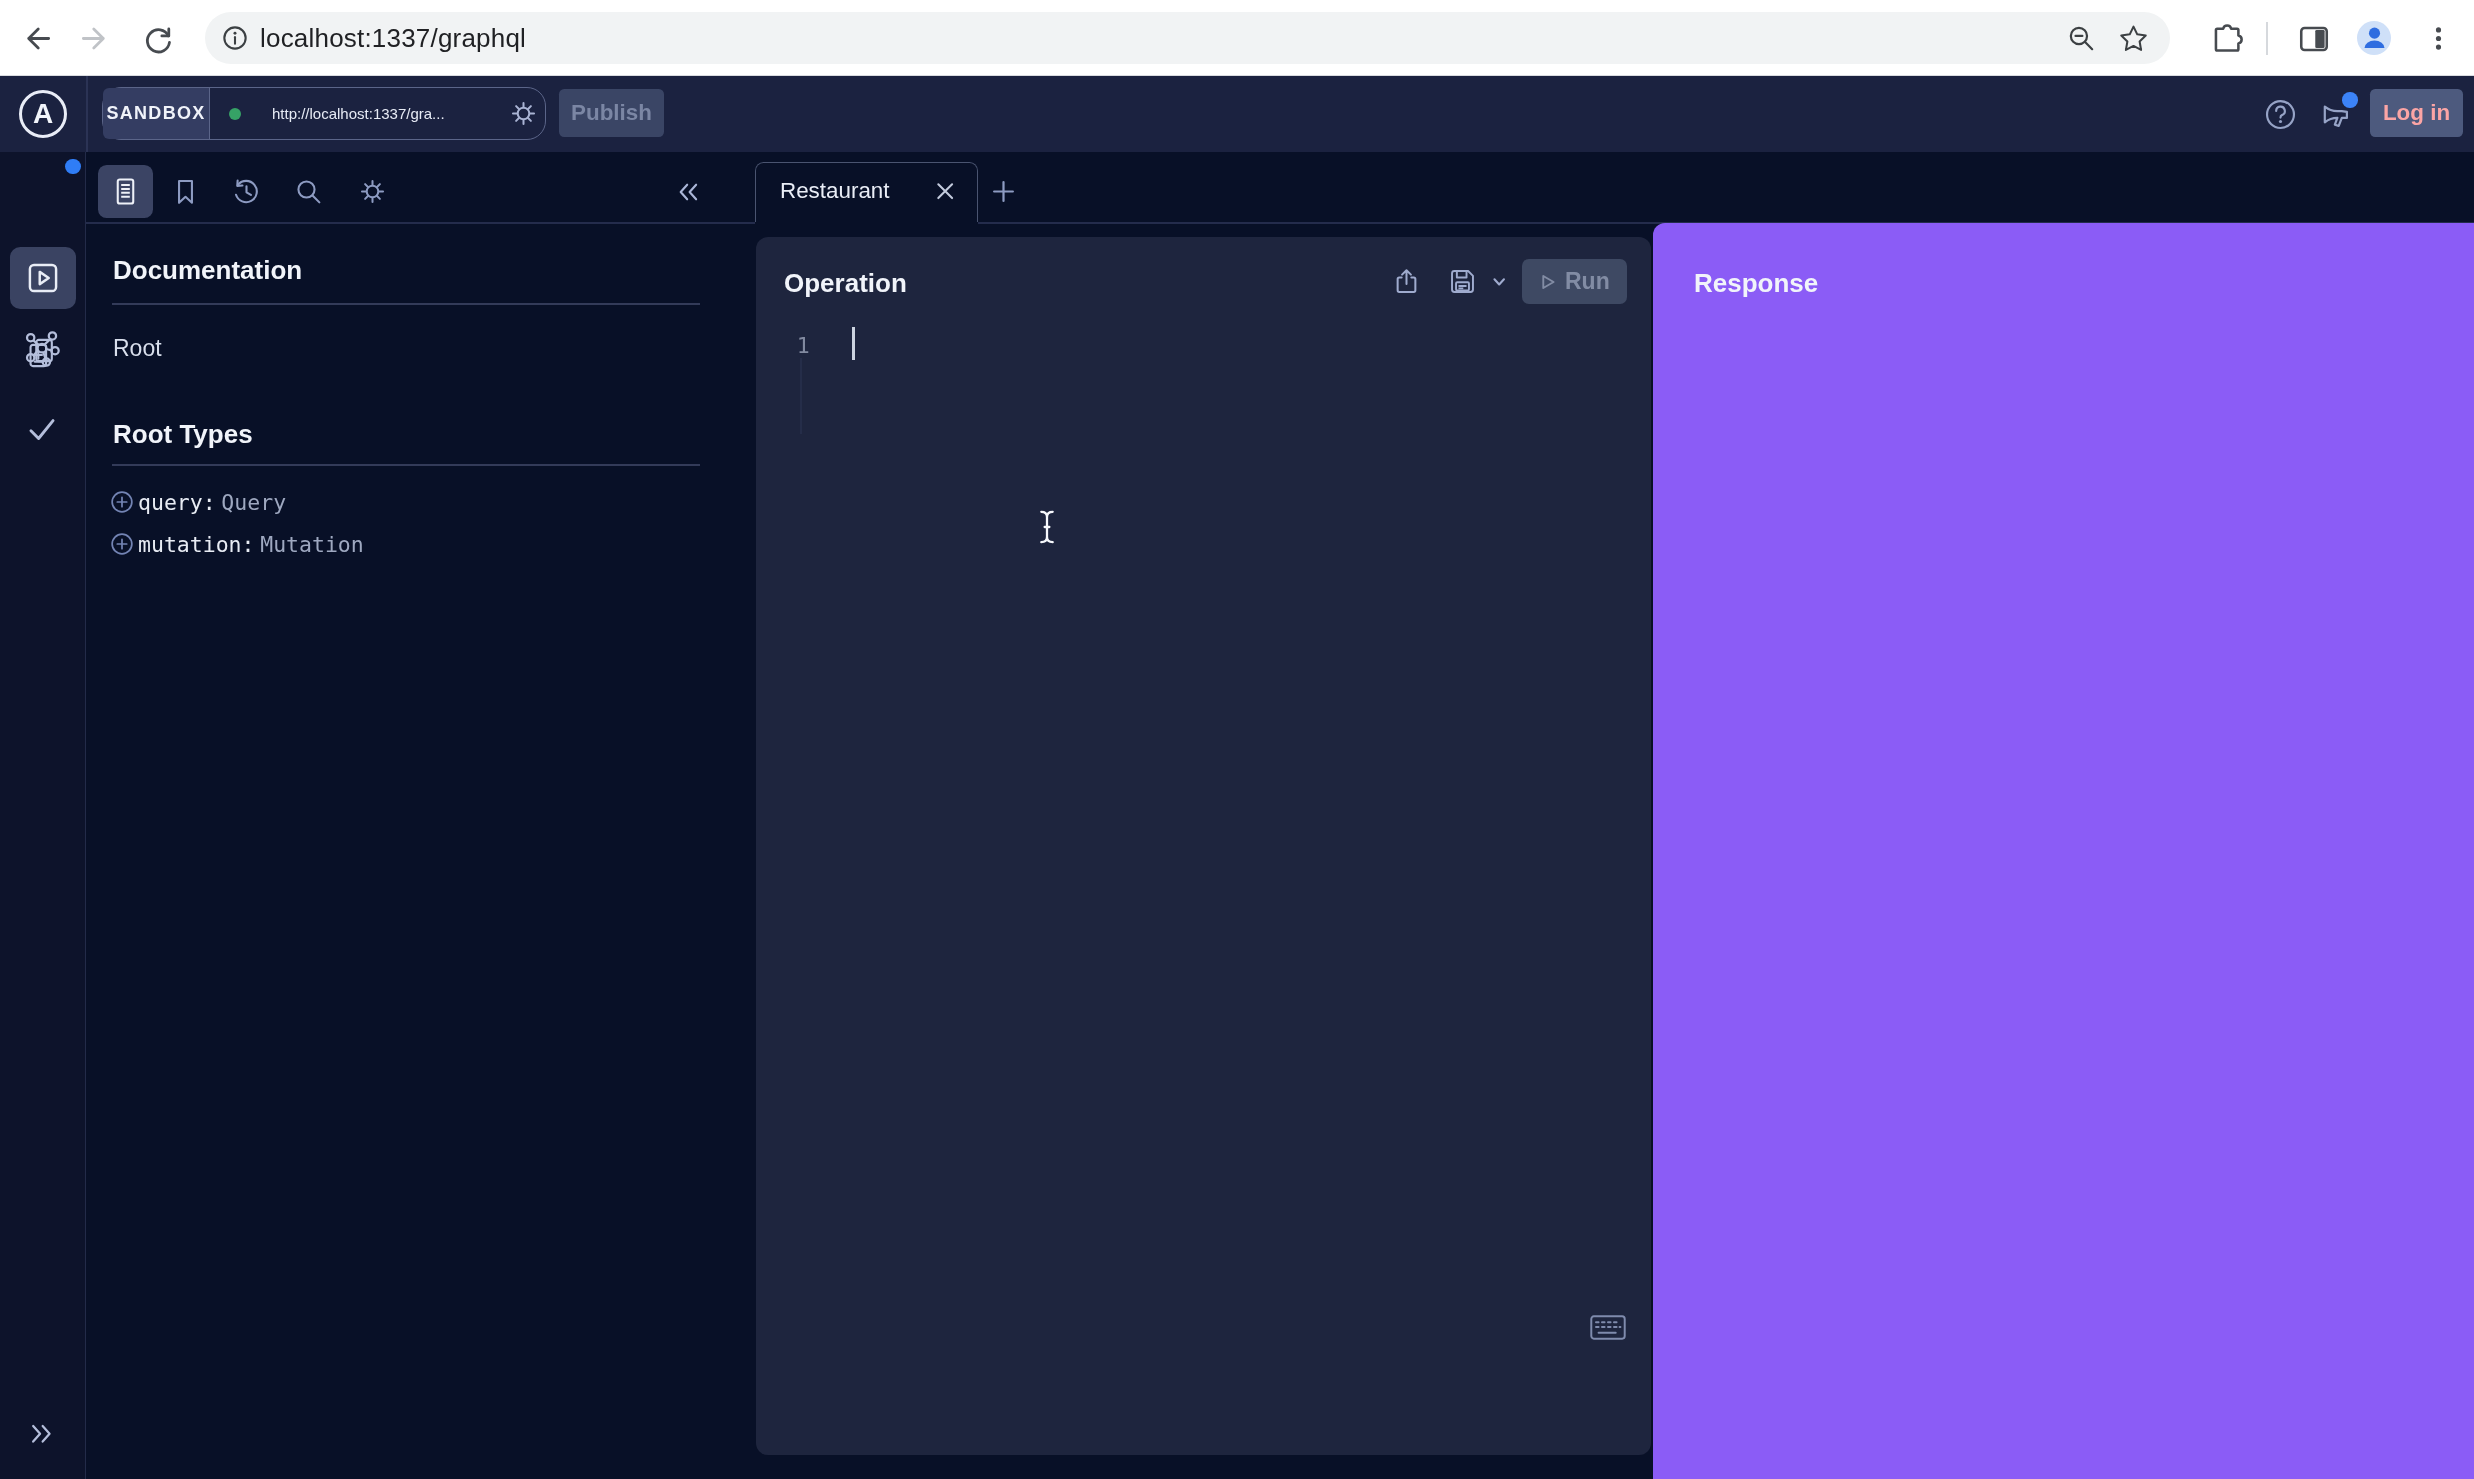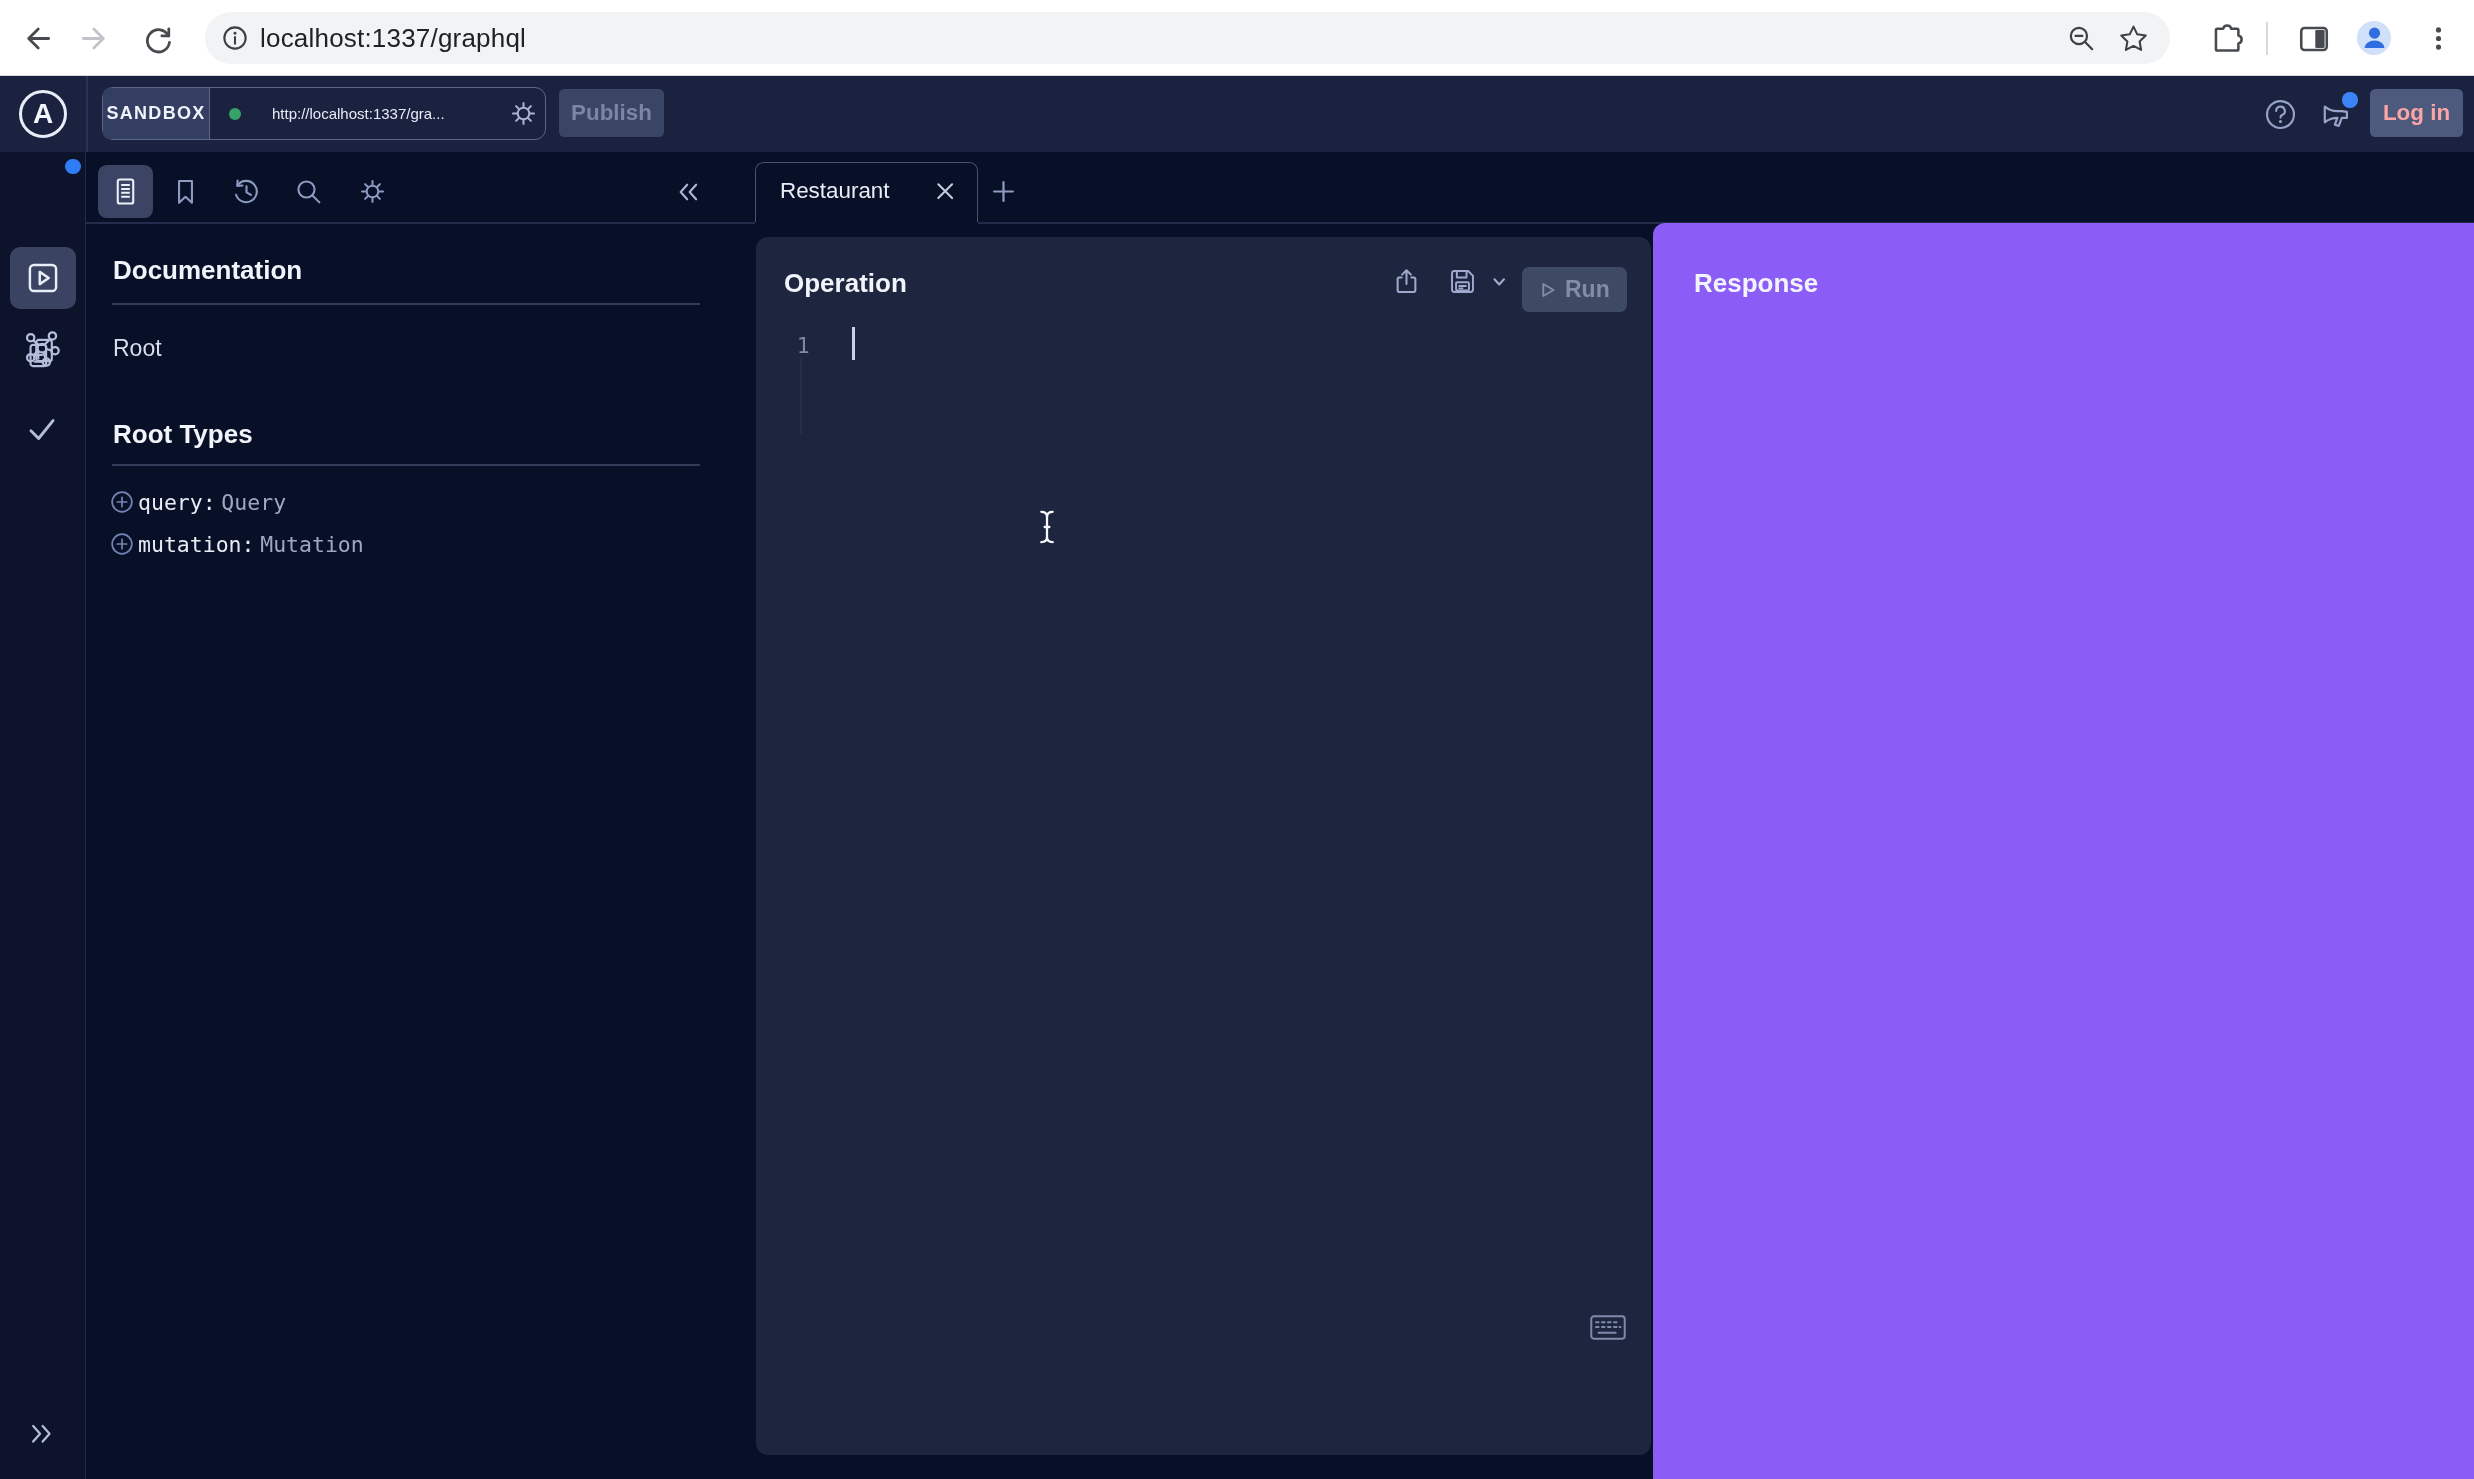--- a/index.html
+++ b/index.html
@@ -25,21 +25,21 @@
   .avatar { position:absolute; left:2357px; top:20.7px; width:34px; height:34px; border-radius:50%;
             background:#cfe0f8; display:flex; align-items:center; justify-content:center; }
 
   
   .apollo-bar { position:absolute; left:0; top:76px; width:2475px; height:76px; background:#1b2240; }
   .apollo-logo { position:absolute; left:19px; top:13.8px; width:48px; height:48px; border-radius:50%;
                  border:3.4px solid #e9edf7; display:flex; align-items:center; justify-content:center;
                  color:#f2f5fb; font-size:28px; font-weight:bold; }
   .apollo-vdiv { position:absolute; left:86px; top:0; width:1.7px; height:76px; background:#2b3355; }
   .endpoint-pill { position:absolute; left:102px; top:11.2px; width:444px; height:53px;
-                   border:1.7px solid #5b6589; border-radius:11px; display:flex; align-items:center; }
+                   border:1.7px solid #5b6589; border-radius:19px; display:flex; align-items:center; }
   .sandbox-chip { width:107px; height:100%; background:#343d62; border-right:1.7px solid #5b6589;
                   border-radius:6px 0 0 6px; display:flex; align-items:center; justify-content:center;
                   color:#f0f3fa; font-size:18px; font-weight:bold; letter-spacing:1.3px; }
   .status-dot { width:12px; height:12px; border-radius:50%; background:#36a266; margin-left:19px; flex:none; }
   .endpoint-url { margin-left:31px; font-size:15px; color:#e7ebf5; white-space:nowrap; }
   .pill-gear { margin-left:auto; margin-right:6.9px; color:#a9b3d3; }
   .publish-btn { position:absolute; left:559px; top:13px; width:105px; height:48px; border-radius:5.2px;
                  background:#3a4565; color:#7b86a4; font-size:22.4px; font-weight:bold;
                  display:flex; align-items:center; justify-content:center; }
   .help-btn { position:absolute; left:2264px; top:21.5px; color:#96a3c6; }
@@ -82,21 +82,21 @@
   .field-name { font-size:21.5px; color:#e8ecf4; }
   .field-type { font-size:21.5px; color:#9ea8c0; margin-left:1.7px; }
 
   
   .op-card { position:absolute; left:670px; top:85px; width:895px; height:1218px;
              background:#1e253e; border-radius:12px; }
   .op-title { position:absolute; left:28px; top:31px; font-size:26px; font-weight:600; color:#f1f4fa; }
   .op-ic { position:absolute; color:#9fabce; }
   .run-btn { position:absolute; left:766px; top:22.4px; width:105px; height:45px; border-radius:6.9px;
              background:#3e4963; color:#828ca4; display:flex; align-items:center; justify-content:center;
-             gap:7.7px; font-size:23px; font-weight:bold;margin-top:8px; }
+             gap:7.7px; font-size:23px; font-weight:bold; }
   .line-num { position:absolute; left:33px; top:96px; width:20.7px; text-align:right;
               font-size:21.5px; color:#828aa0; }
   .caret { position:absolute; left:96px; top:90px; width:2.6px; height:33px; background:#ccd3e0; }
   .gutter-line { position:absolute; left:44px; top:121px; width:1.7px; height:76px; background:#252d49; }
   .kbd-ic { position:absolute; left:834px; top:1078px; color:#7f8bad; }
   .bottom-bar { position:absolute; left:0; top:1151px; width:895px; height:67px;
                 border-top:1.7px solid #272f4f; display:flex; align-items:center; padding-left:27.6px; gap:37px; }
   .bottom-tab { font-size:23px; color:#9aa8cc; white-space:nowrap; }
   .collapse-up { position:absolute; right:22.4px; top:21.5px; color:#9aa8cc; }
 

